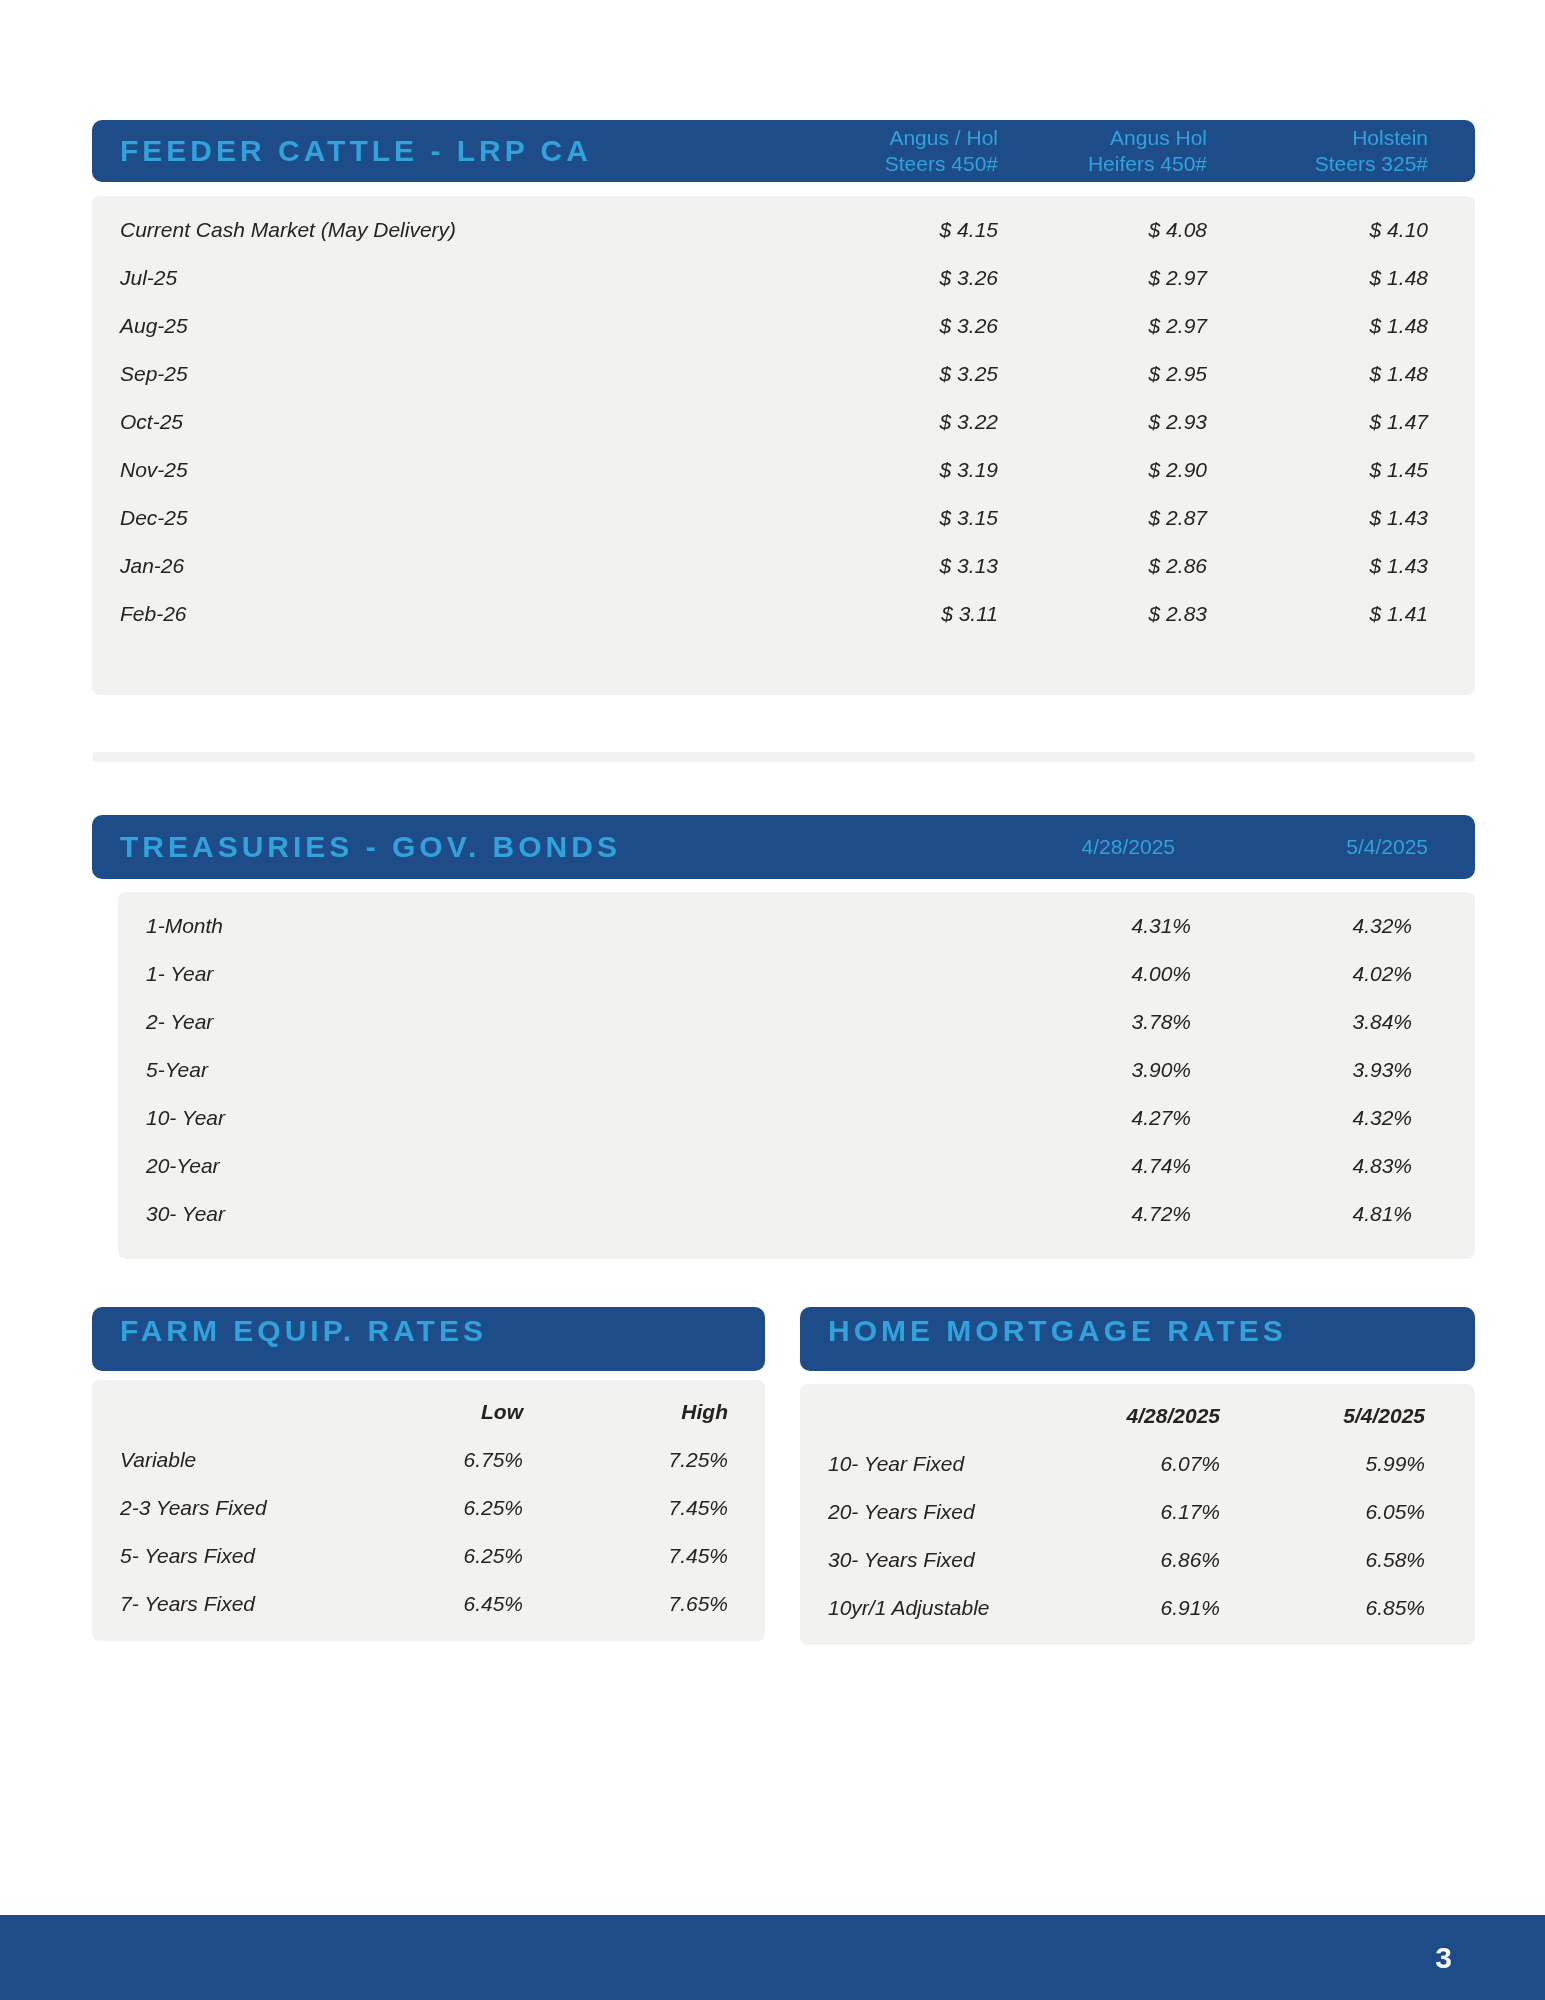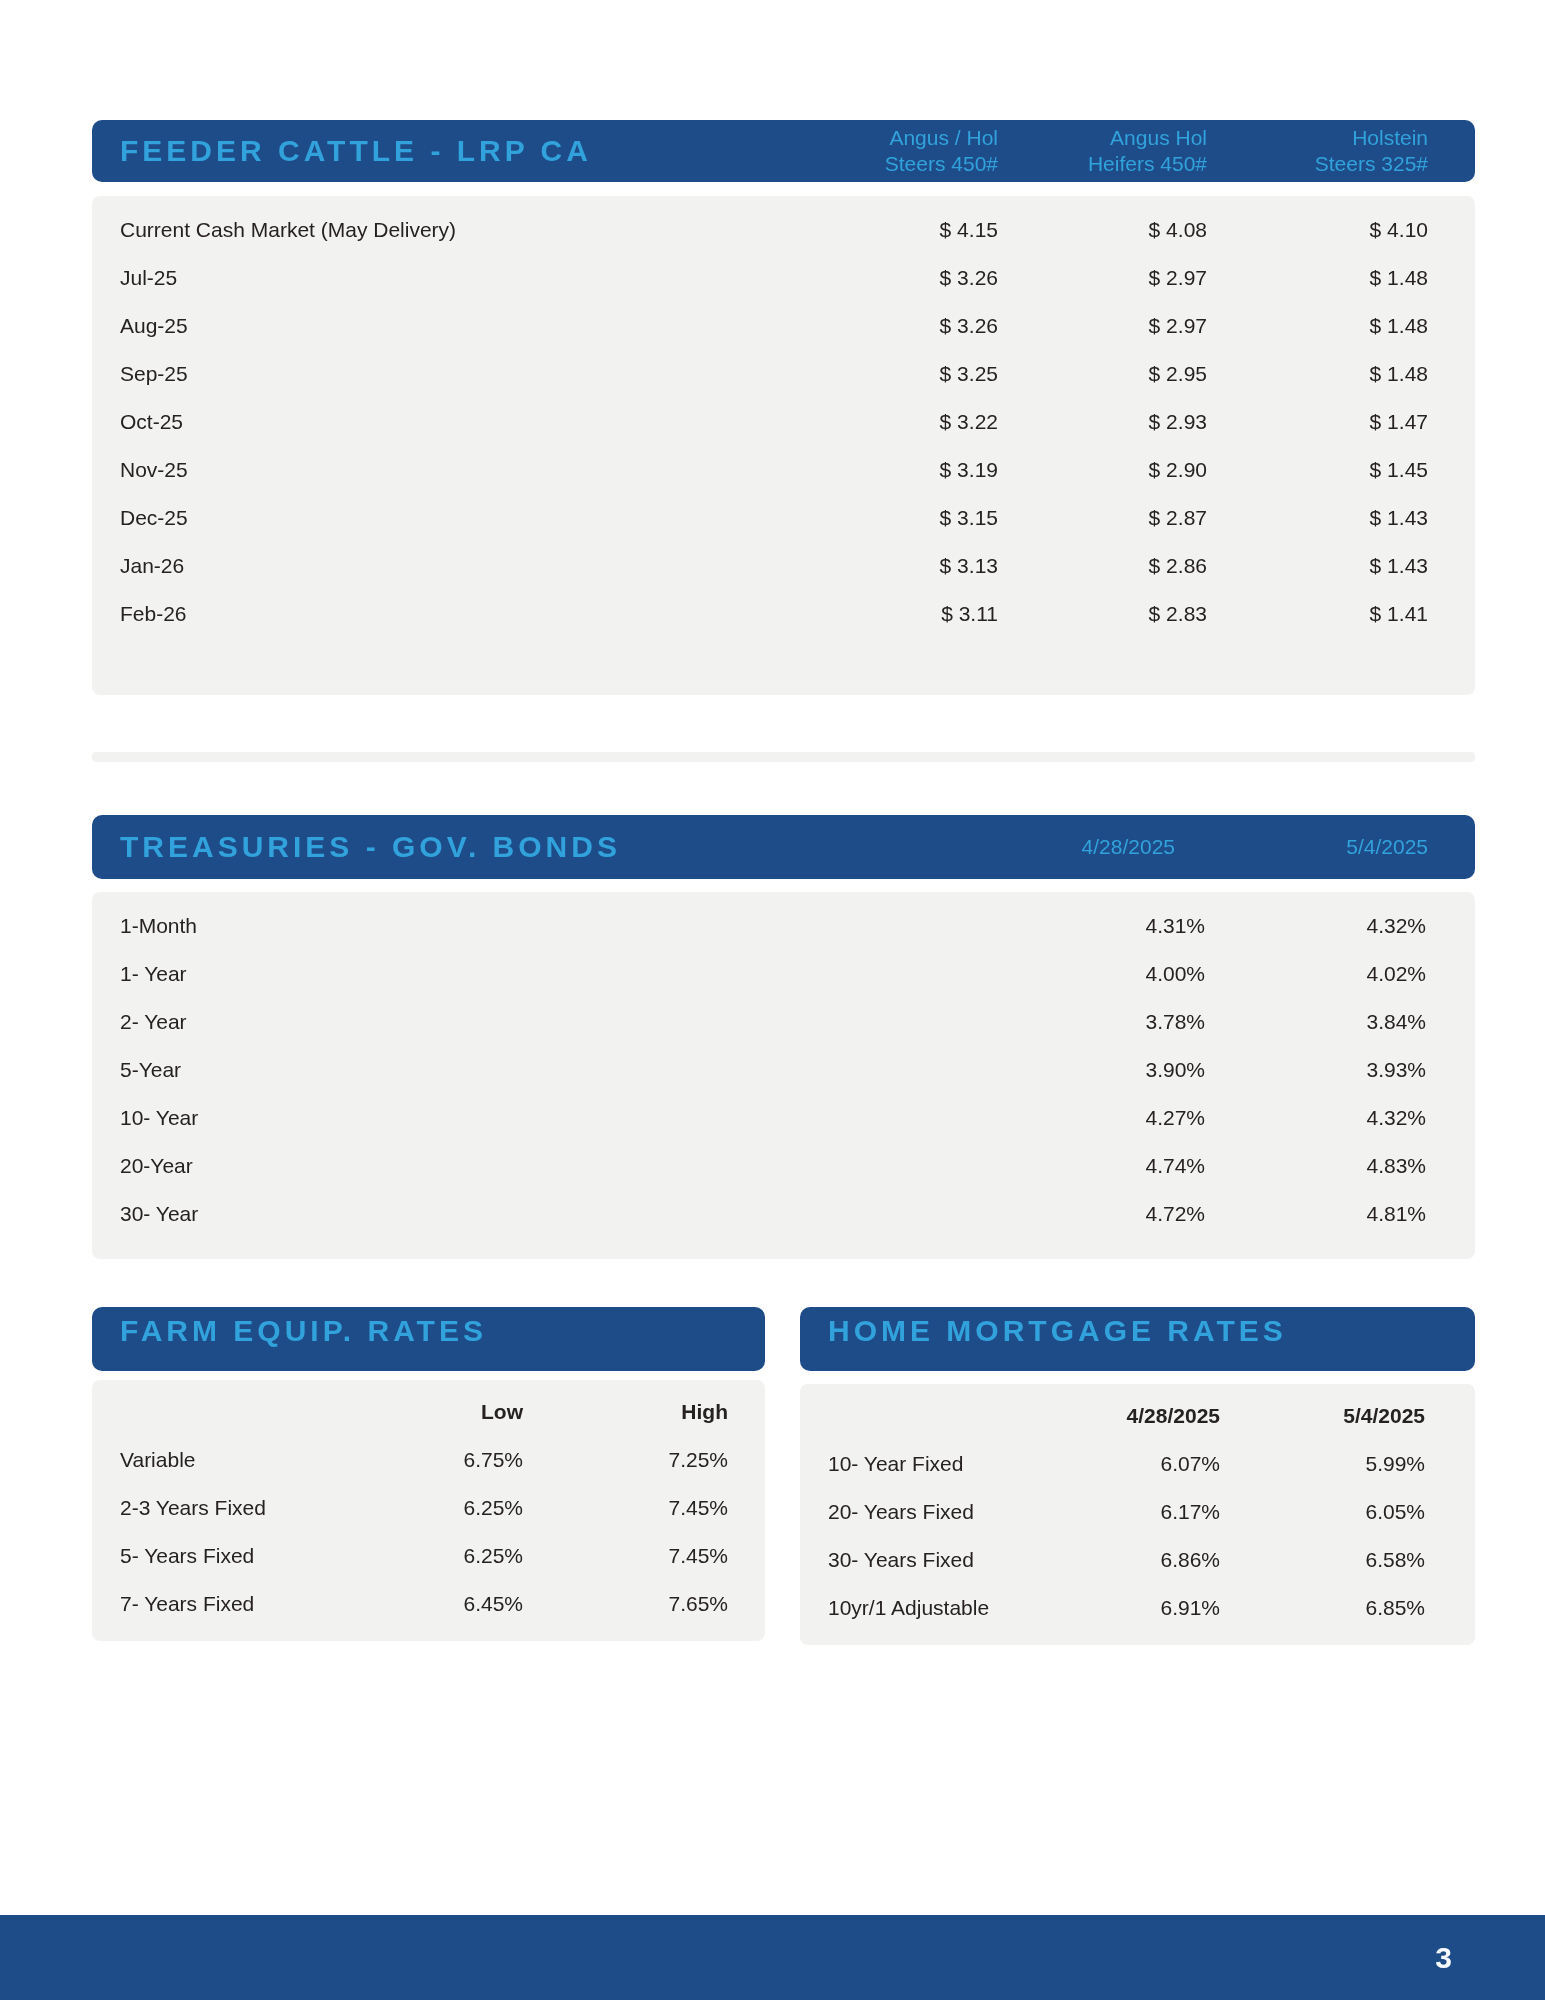--- a/index.html
+++ b/index.html
@@ -26,21 +26,21 @@
     color:var(--accent-blue);font-weight:bold;font-size:30px;letter-spacing:4px;
     white-space:nowrap;
   }
   .bar .colhead{
     color:var(--accent-blue);font-size:21px;line-height:26px;text-align:right;
     font-weight:normal;
   }
 
   
   .panel{background:var(--panel-gray);border-radius:8px;}
-  .row{display:grid;align-items:center;height:48px;font-size:21px;}
+  .row{display:grid;align-items:center;height:48px;font-size:21px;font-style:italic;}
   .row .label{text-align:left;}
   .row .val{text-align:right;}
   .row .hd{font-weight:bold;}
 
   
   .feeder-bar{
     margin-top:108px;height:62px;
     grid-template-columns:1fr 210px 209px 221px;
     padding:0 47px 0 28px;
   }
@@ -52,21 +52,21 @@
   
   .strip{margin-top:57px;height:10px;background:var(--panel-gray);border-radius:4px;}
 
   
   .treas-bar{
     margin-top:53px;height:64px;
     grid-template-columns:1fr 209px 221px;
     padding:0 47px 0 28px;
     gap:32px;
   }
-  .treas-panel{margin-top:13px;padding:10px 49px 21px 28px;}
+  .treas-panel{margin-top:13px;padding:10px 63px 21px 28px;margin-left:26px;}
   .treas-panel .row{grid-template-columns:1fr 209px 221px;}
 
   
   .rates-wrap{margin-top:48px;display:flex;gap:35px;}
   .rates-col-left{width:673px;}
   .rates-col-right{width:675px;border-radius:19px;}
   .rates-bar{height:64px;grid-template-columns:1fr;padding:0 20px 16px 28px;}
   .farm-panel{margin-top:9px;padding:8px 37px 13px 28px;}
   .farm-panel .row{grid-template-columns:1fr 200px 205px;}
   .mort-panel{margin-top:13px;padding:8px 50px 13px 28px;}

